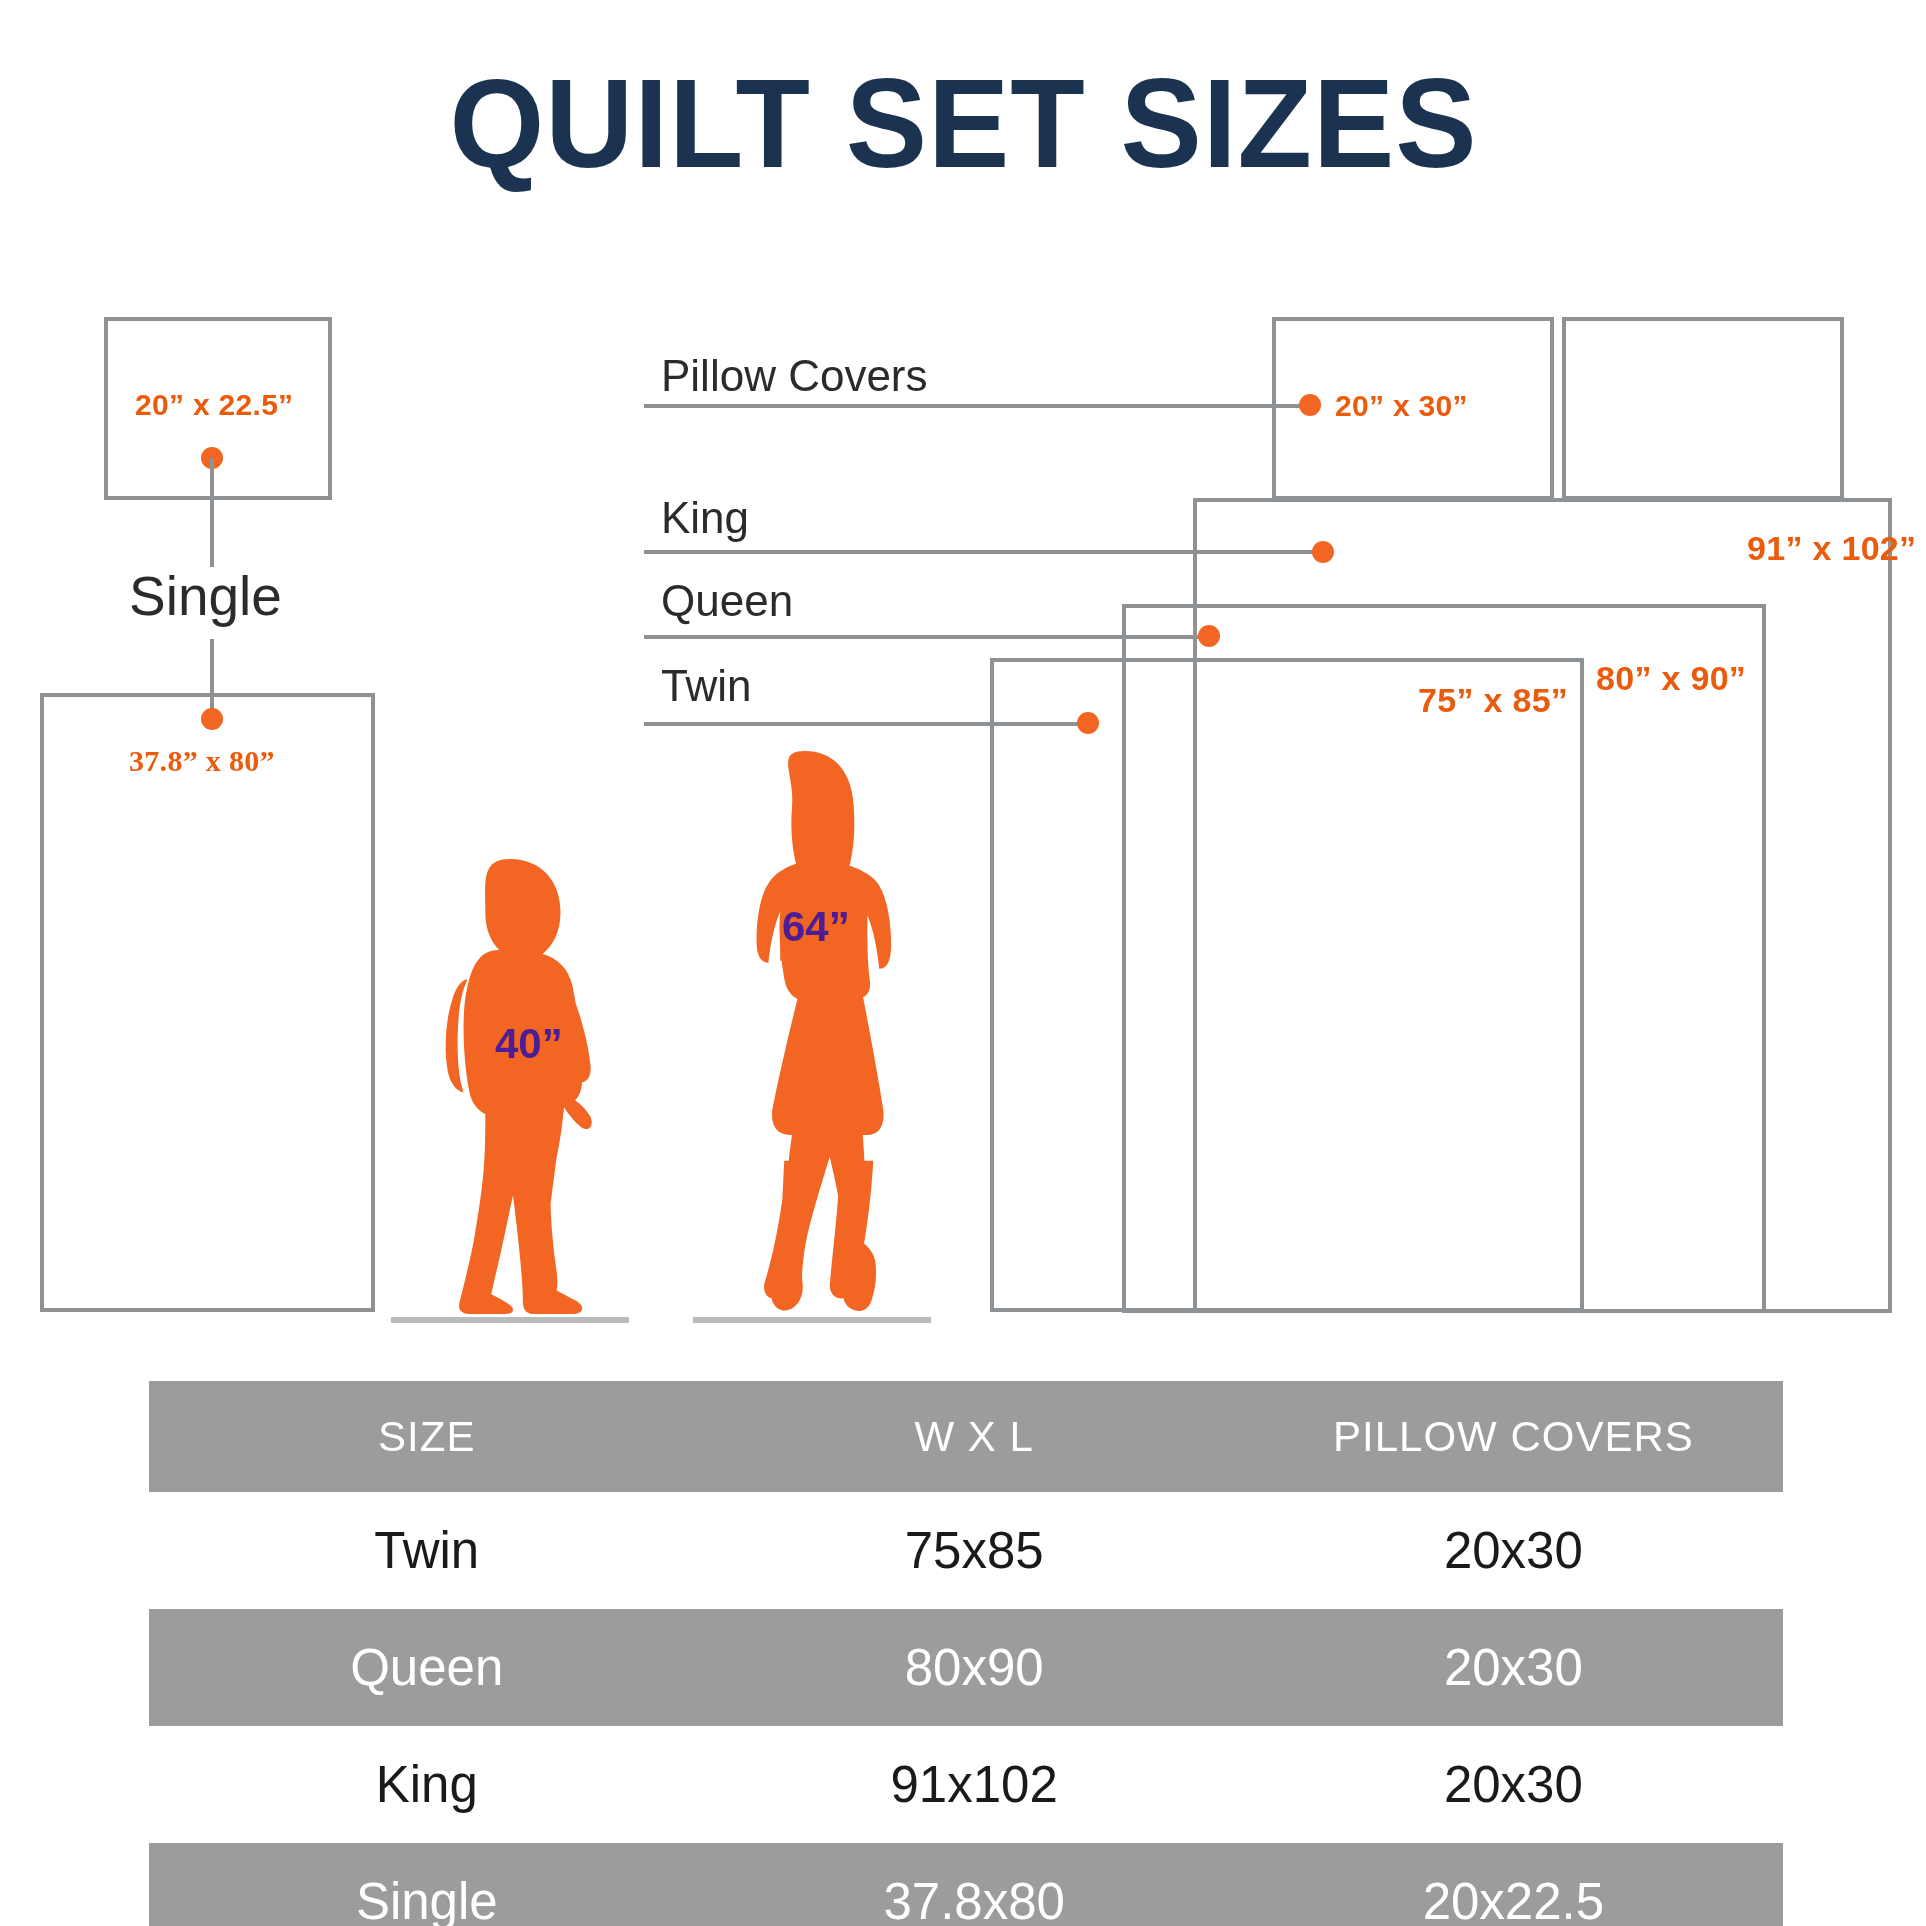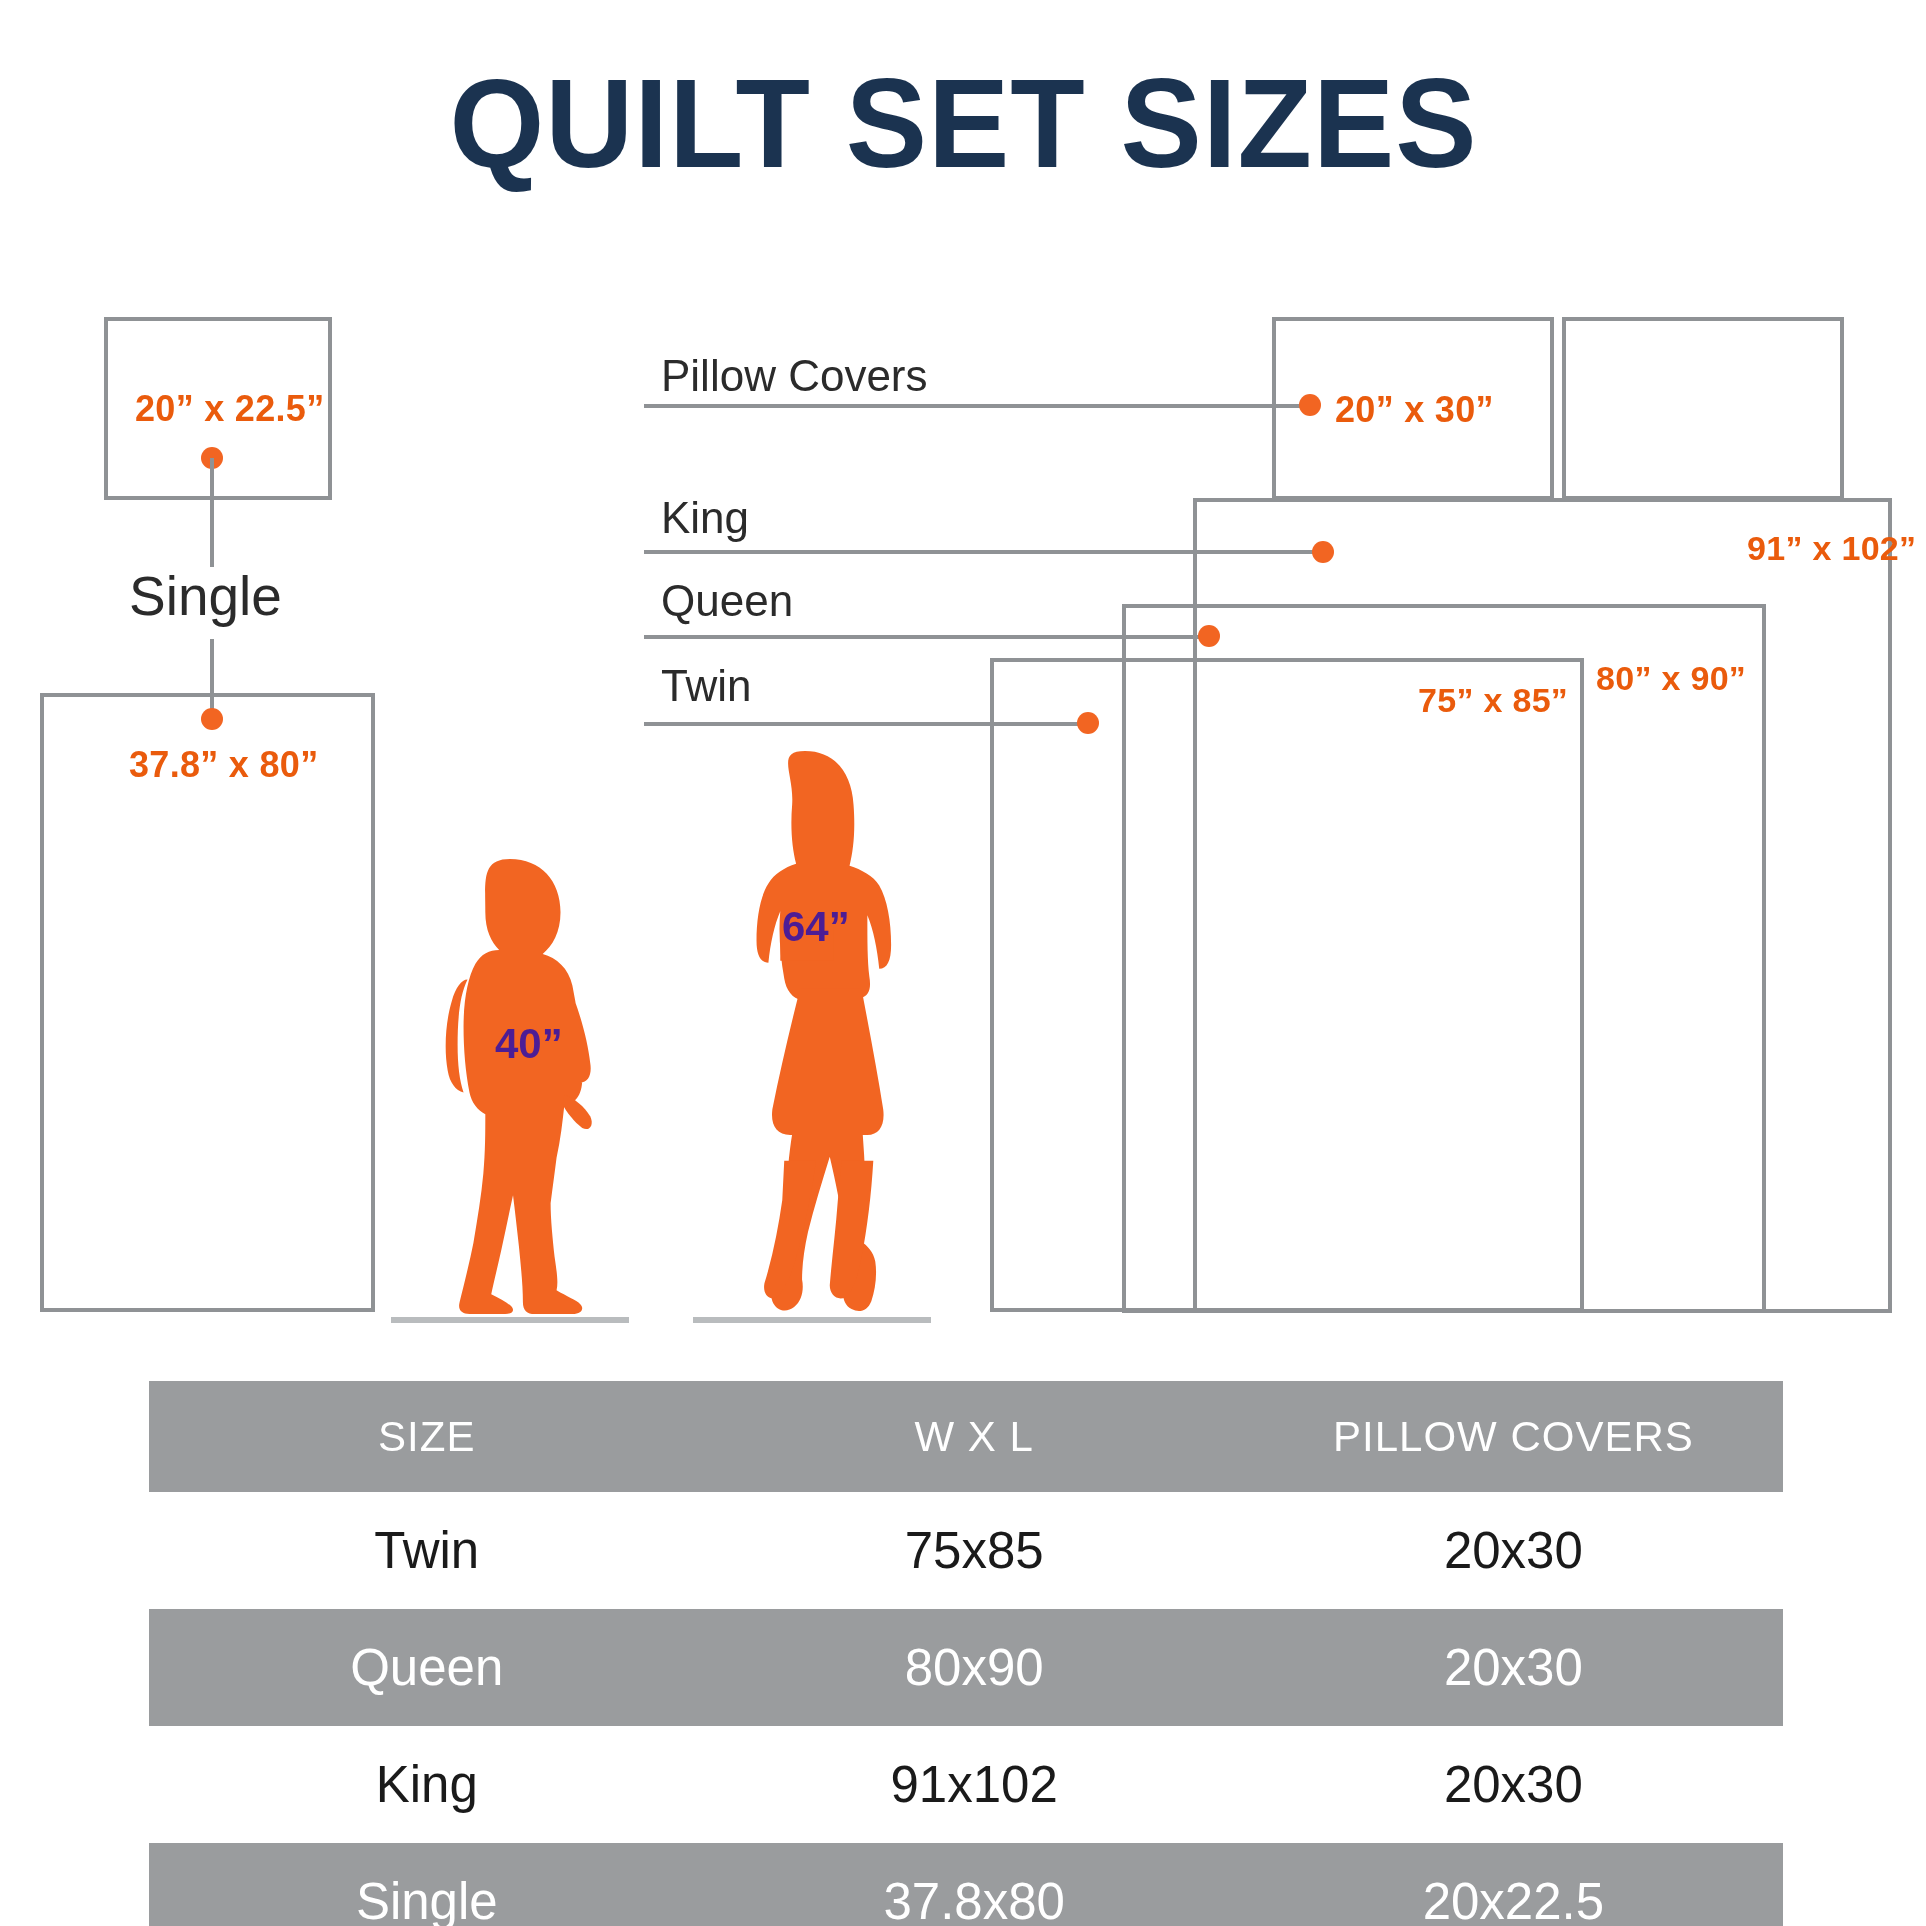--- a/index.html
+++ b/index.html
@@ -57,21 +57,21 @@
     position: absolute;
     width: 22px;
     height: 22px;
     border-radius: 50%;
     background: #f26522;
   }
   .dim {
     position: absolute;
     color: #ea5b0c;
     font-weight: bold;
-    font-size: 36px;
+    font-size: 30px;
     letter-spacing: 0.3px;
     white-space: nowrap;
     font-family: "Liberation Sans", sans-serif;
   }
   .dim.big {
     font-size: 34px;
   }
   .sizelabel {
     position: absolute;
     color: #2b2b2b;
@@ -146,21 +146,21 @@
   <div class="box" style="left:104px; top:317px; width:228px; height:183px;"></div>
   <div class="dim" style="left:135px; top:388px;">20” x 22.5”</div>
   <div class="dot" style="left:201px; top:447px;"></div>
 
   <div class="vline" style="left:210px; top:458px; height:109px;"></div>
   <div class="bedname" style="left:129px; top:564px;">Single</div>
   <div class="vline" style="left:210px; top:639px; height:79px;"></div>
 
   <div class="box" style="left:40px; top:693px; width:335px; height:619px;"></div>
   <div class="dot" style="left:201px; top:708px;"></div>
-  <div class="dim" style="left:129px; top:744px;">37.8” x 80”</div>
+  <div class="dim" style="left:129px; top:744px;font-family:Liberation Serif, serif;">37.8” x 80”</div>
 
   <div class="box" style="left:1272px; top:317px; width:282px; height:183px;"></div>
   <div class="box" style="left:1562px; top:317px; width:282px; height:183px;"></div>
 
   <div class="sizelabel" style="left:661px; top:351px;">Pillow Covers</div>
   <div class="hline" style="left:644px; top:404px; width:658px;"></div>
   <div class="dot" style="left:1299px; top:394px;"></div>
   <div class="dim" style="left:1335px; top:389px;">20” x 30”</div>
 
   <div class="box" style="left:1193px; top:498px; width:699px; height:815px;"></div>

